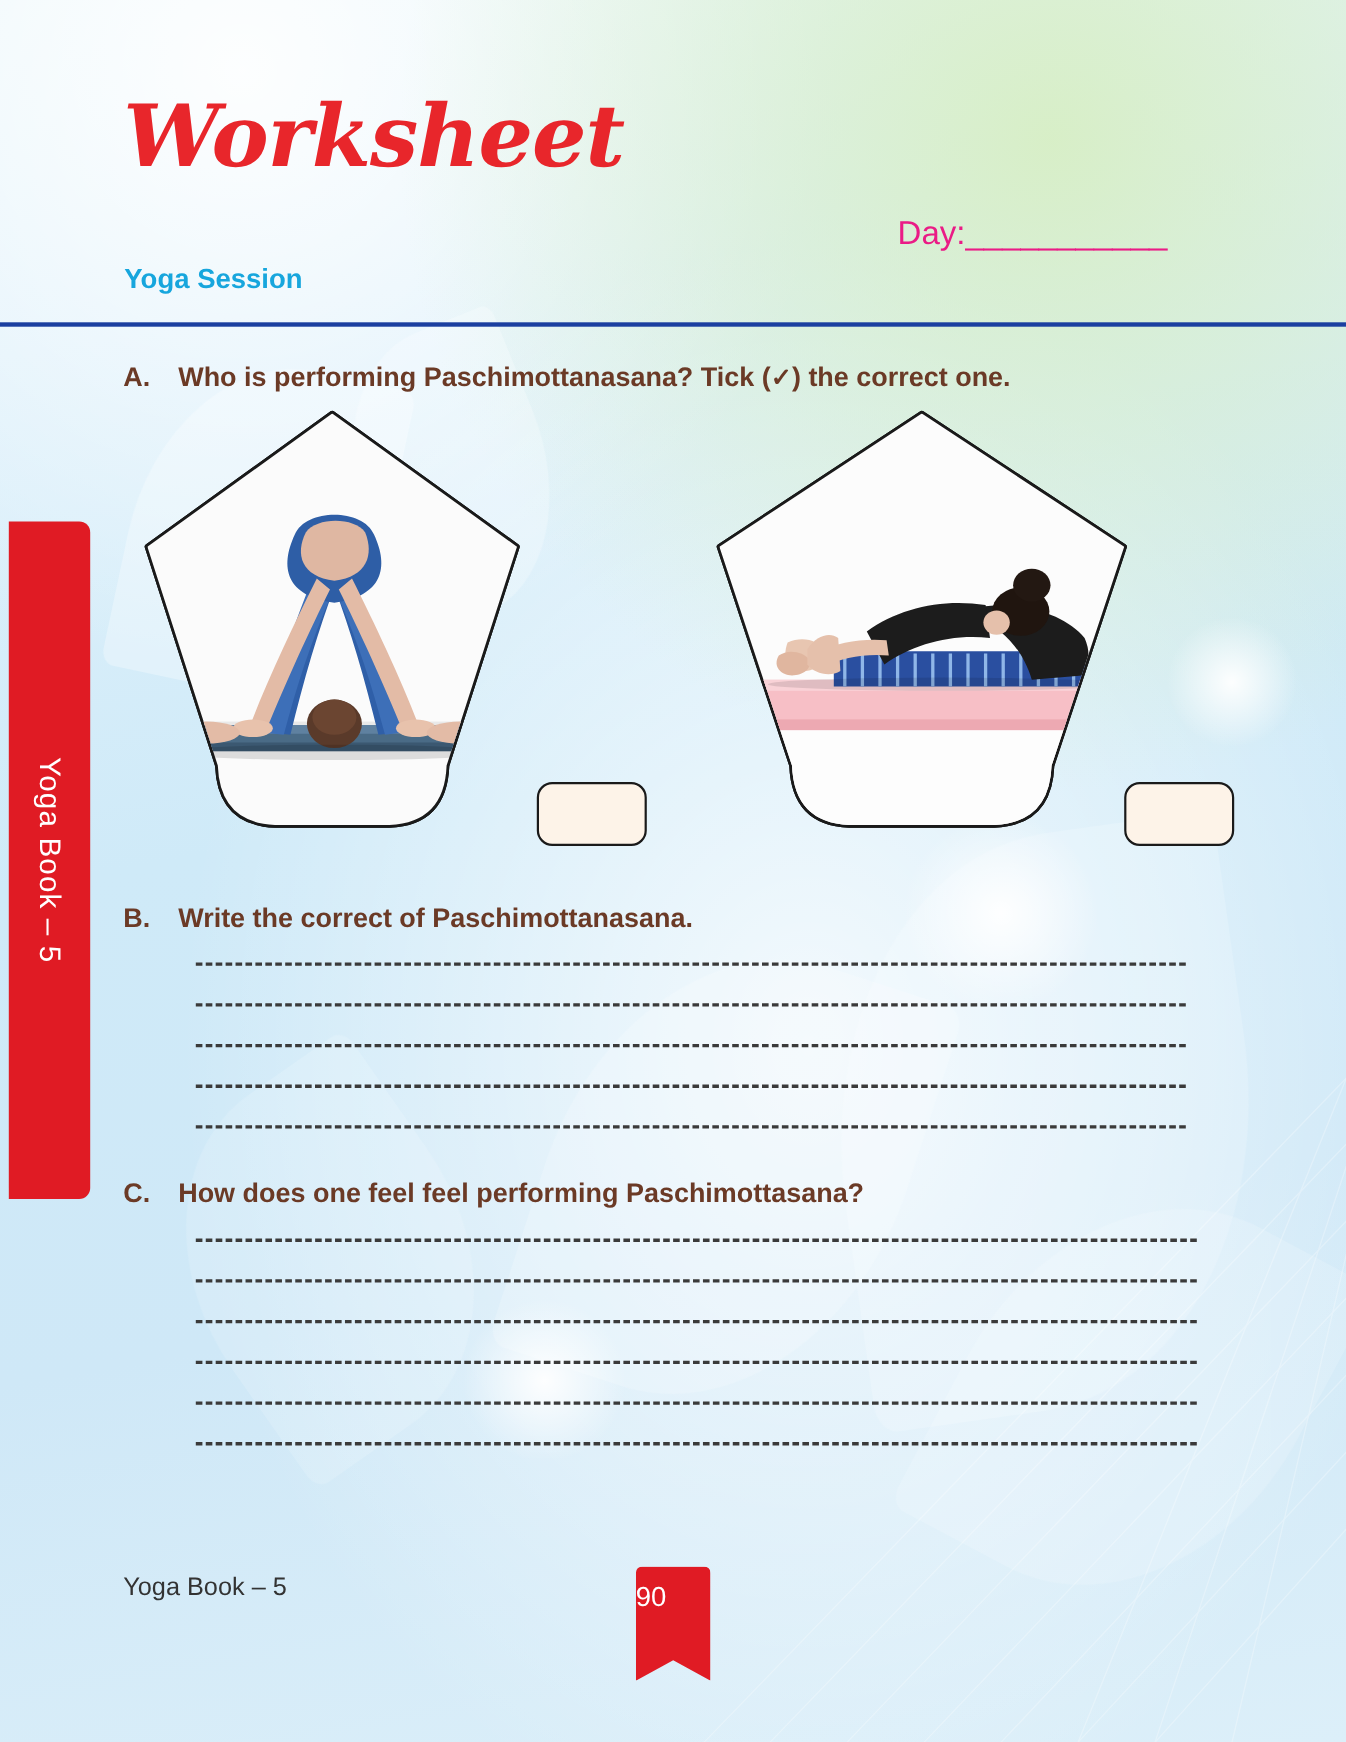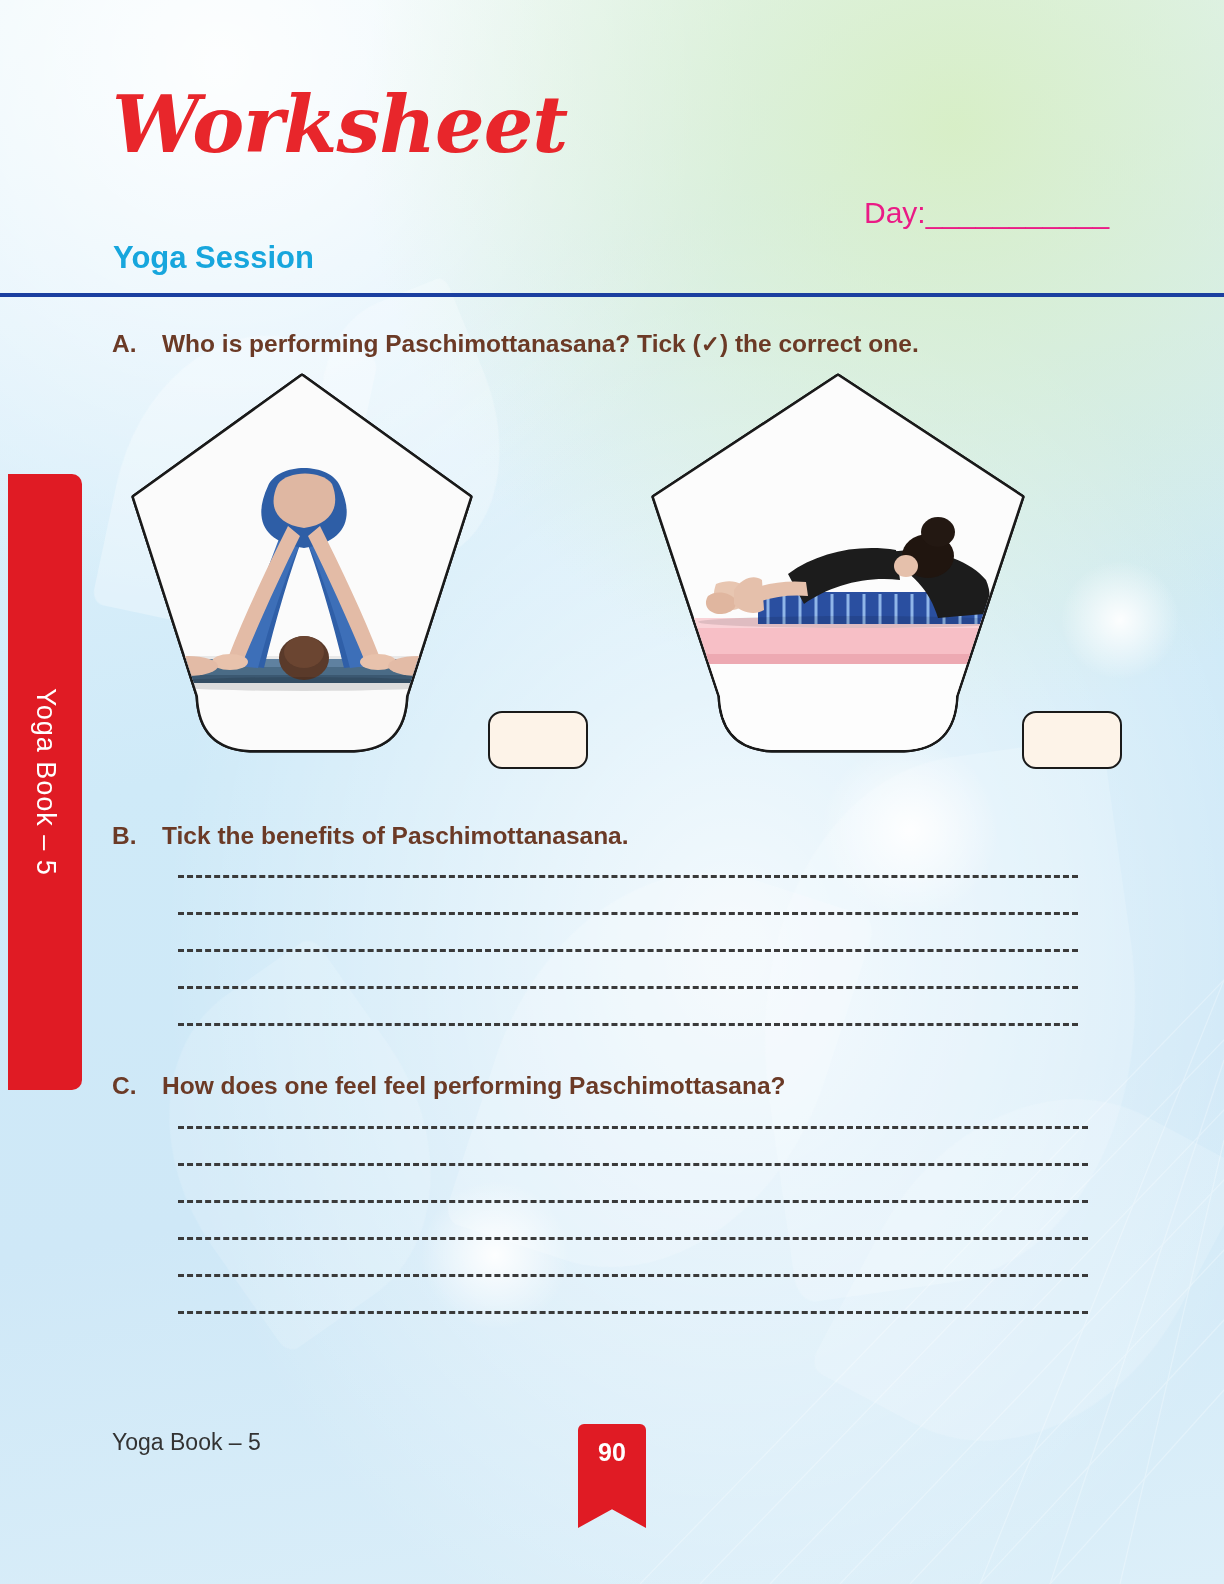--- a/index.html
+++ b/index.html
@@ -59,37 +59,36 @@
     font-style: italic;
     font-size: 78px;
     color: #e8262b;
     letter-spacing: -1px;
     line-height: 1;
   }
   .subtitle {
     position: absolute;
     left: 113px;
     top: 240px;
-    font-size: 31px;
+    font-size: 25px;
     font-weight: bold;
     color: #17a6dd;
   }
   .daydate {
     position: absolute;
     right: 108px;
     top: 192px;
     text-align: left;
     color: #ea1b86;
     font-size: 30px;
     line-height: 1.42;
     width: 300px;
   }
   .daydate div {
     white-space: nowrap;
-    margin-left: 48px;
   }
   .header-rule {
     position: absolute;
     left: 0;
     top: 293px;
     width: 1224px;
     height: 4px;
     background: #1b3fa0;
   }
 
@@ -193,24 +192,24 @@
     height: 104px;
     background: #e01b24;
     border-radius: 6px 6px 0 0;
     clip-path: polygon(0 0, 100% 0, 100% 100%, 50% 82%, 0 100%);
   }
   .page-badge span {
     position: absolute;
     left: 0;
     top: 14px;
     width: 100%;
-    text-align: center;
+    text-align: left;
     color: #fff;
     font-size: 25px;
-    font-weight: bold;
+    font-weight: normal;
   }
 </style>
 </head>
 <body>
 
 <div class="page">
 
   <div class="bg-art" style="left:0;top:0;width:1224px;height:1584px;">
     <div class="leaf" style="left:120px;top:330px;width:230px;height:300px;transform:rotate(12deg);opacity:.55;"></div>
     <div class="leaf" style="left:320px;top:300px;width:180px;height:260px;transform:rotate(-22deg);opacity:.45;"></div>
@@ -347,21 +346,21 @@
         <ellipse cx="268" cy="200" rx="12" ry="11" fill="#e5c0ab"></ellipse>
 
         <ellipse cx="220" cy="256" rx="160" ry="6" fill="rgba(0,0,0,0.10)"></ellipse>
       </g>
     </svg>
     <div class="answer-box" style="left:384px;top:345px;"></div>
   </div>
 
   <div class="q" style="left:112px;top:822px;width:900px;">
     <span class="marker">B.</span>
-    <span class="qtext">Tick the benefits of Paschimottanasana.</span>
+    <span class="qtext">Write the correct of Paschimottanasana.</span>
   </div>
   <div class="lines" style="left:178px;top:875px;width:900px;">
     <div class="dashline" style="margin-bottom:34px;"></div>
     <div class="dashline" style="margin-bottom:34px;"></div>
     <div class="dashline" style="margin-bottom:34px;"></div>
     <div class="dashline" style="margin-bottom:34px;"></div>
     <div class="dashline"></div>
   </div>
 
   <div class="q" style="left:112px;top:1072px;width:950px;">

